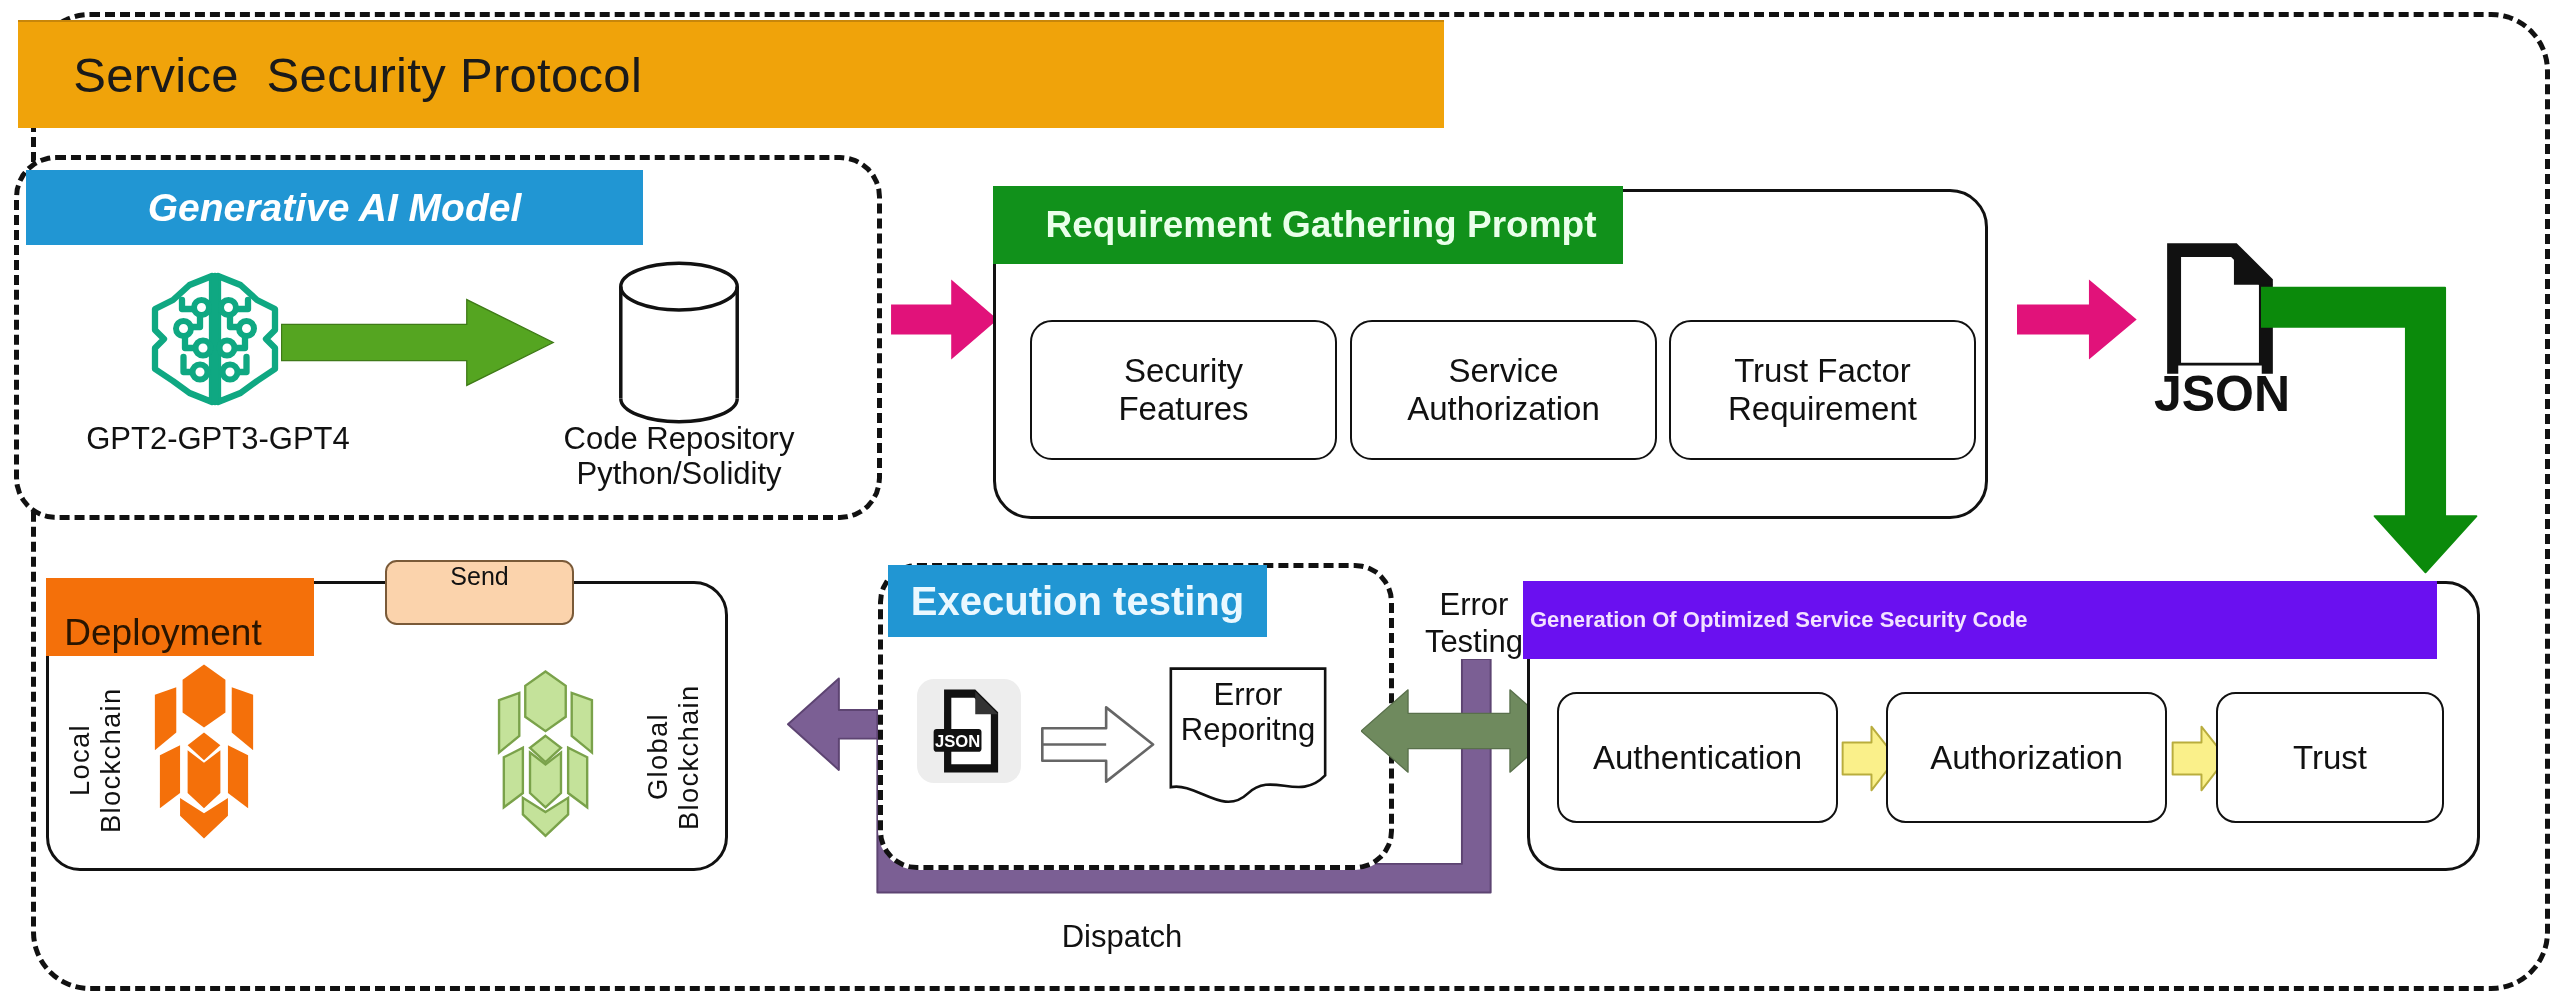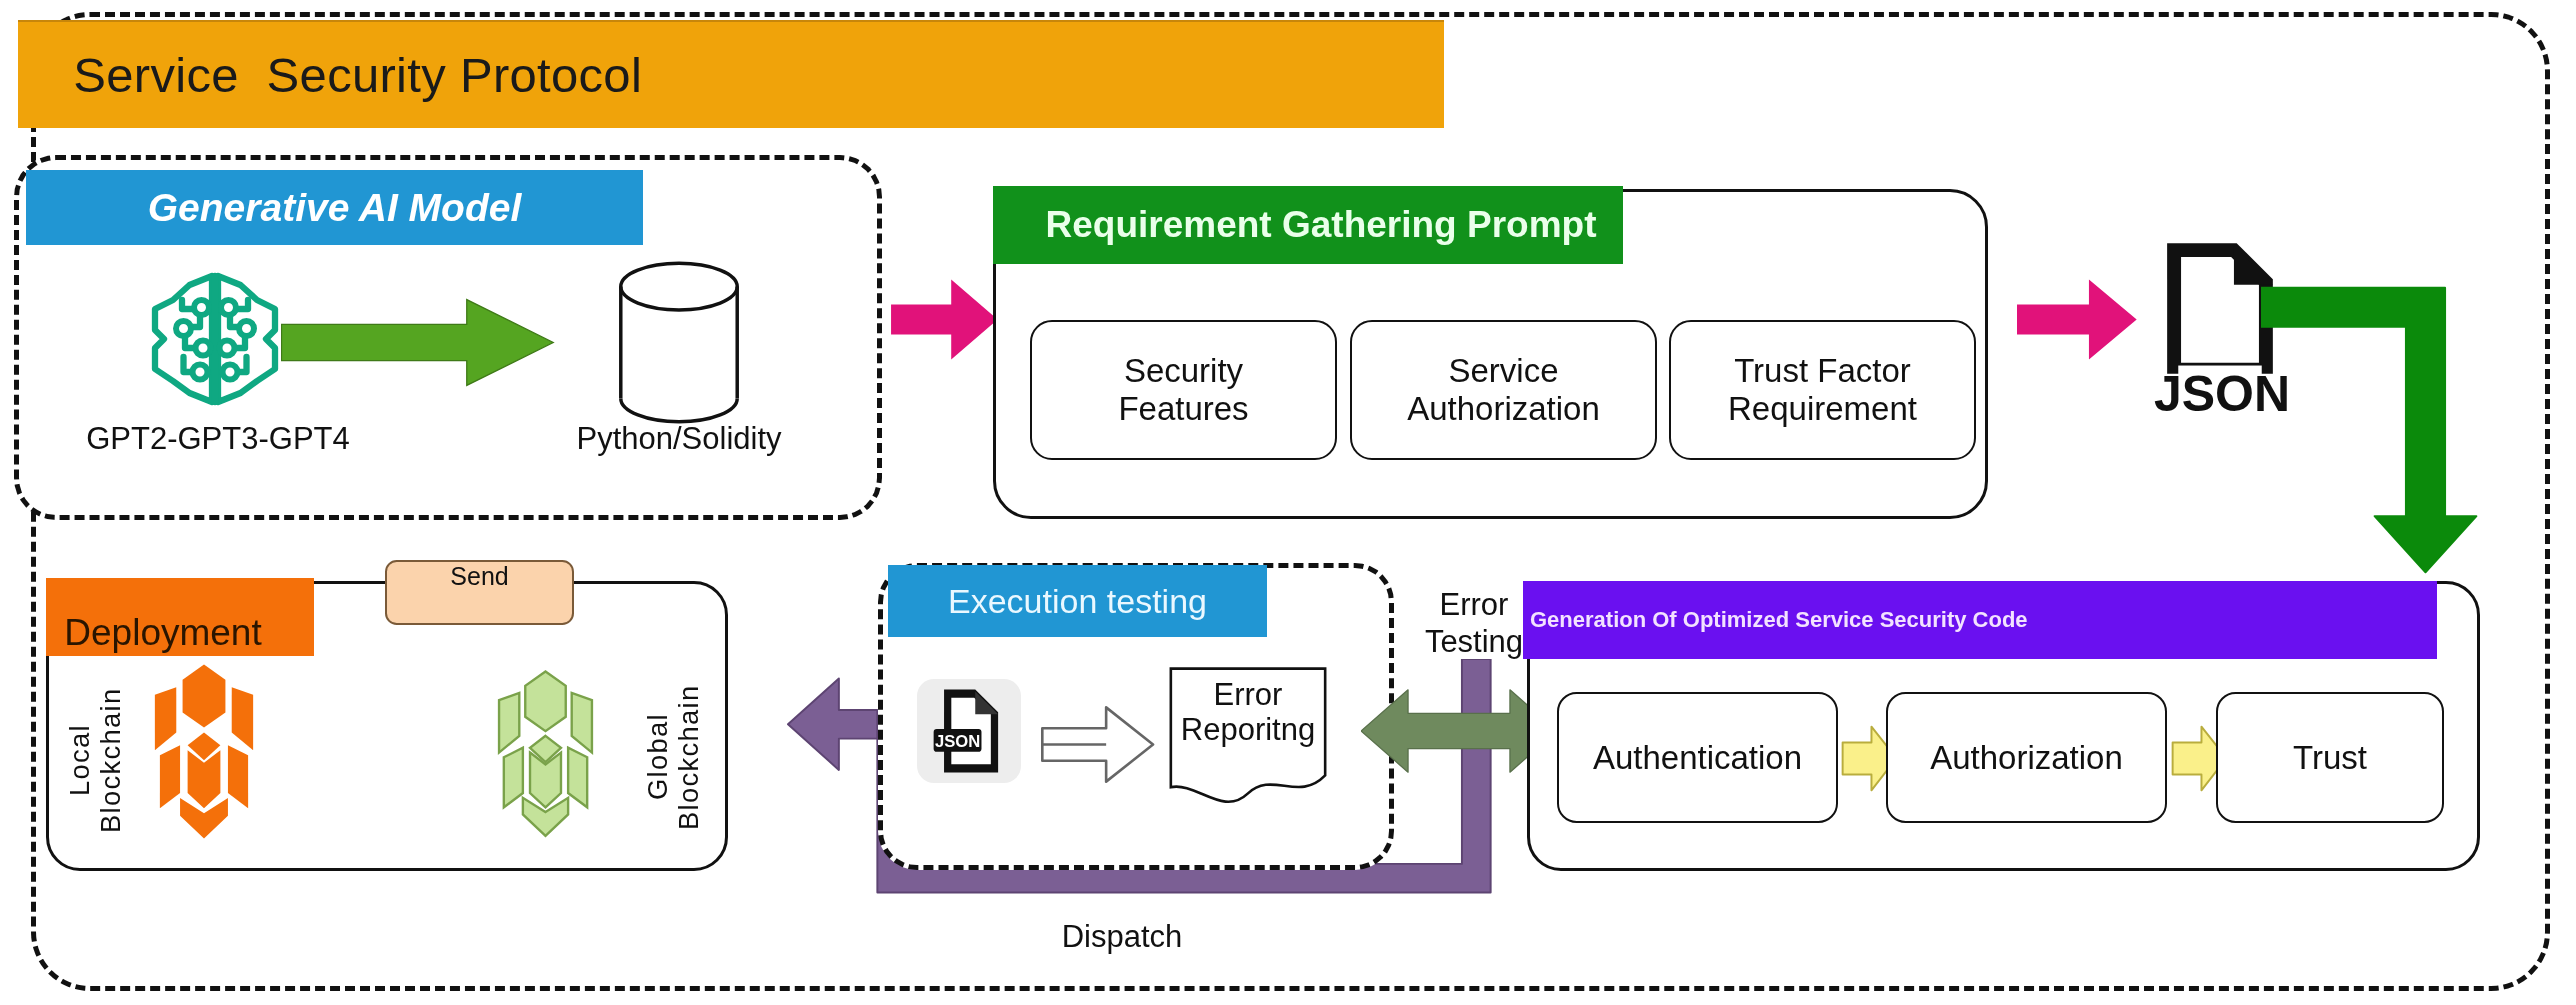--- a/index.html
+++ b/index.html
@@ -101,21 +101,21 @@
 
   
   #exec-panel{
     left:878px;top:563px;width:516px;height:307px;
     border:5.9px dashed #111;border-radius:39px;background:#fff;
   }
   #exec-header{
     left:888px;top:565px;width:379px;height:72px;
     background:#2196D3;display:flex;align-items:center;justify-content:center;
   }
-  #exec-header .t{color:#EAF8FF;font-size:34px;font-weight:400;white-space:nowrap;}
+  #exec-header .t{color:#EAF8FF;font-size:40px;font-weight:700;white-space:nowrap;}
   #json-small{left:917px;top:679px;width:104px;height:104px;background:#EDEDED;border-radius:17px;}
   #hollow-arrow{left:1041px;top:702px;width:114px;height:85px;}
   #error-doc{left:1168px;top:666px;width:160px;height:140px;}
   #error-doc-label{left:1168px;top:677px;width:160px;text-align:center;font-size:31px;color:#111;line-height:1.14;}
 
   
   #error-testing-label{left:1389px;top:587px;width:170px;text-align:center;font-size:31px;color:#111;line-height:1.18;}
 
   
   #olive-double{left:1361px;top:682px;width:196px;height:98px;}
@@ -200,20 +200,21 @@
     <svg viewBox="0 0 120 140" width="150" height="163">
       <ellipse cx="60" cy="22" rx="50" ry="20" fill="#fff" stroke="#111" stroke-width="3"></ellipse>
       <path d="M10 22 L10 118" stroke="#111" stroke-width="3" fill="none"></path>
       <path d="M110 22 L110 118" stroke="#111" stroke-width="3" fill="none"></path>
       <path d="M10 118 A50 20 0 0 0 110 118" stroke="#111" stroke-width="3" fill="none"></path>
     </svg>
   </div>
 
   <div id="gpt-label" class="abs">GPT2-GPT3-GPT4</div>
   <div id="repo-label" class="abs">
+    <div>Code Repository</div>
     <div>Python/Solidity</div>
   </div>
 
   <div id="pink-arrow-1" class="abs">
     <svg viewBox="0 0 165 130" width="108" height="85">
       <polygon points="0,42 92,42 92,4 163,65 92,126 92,88 0,88" fill="#E1127A"></polygon>
     </svg>
   </div>
 
   <div id="req-panel" class="abs"></div>

